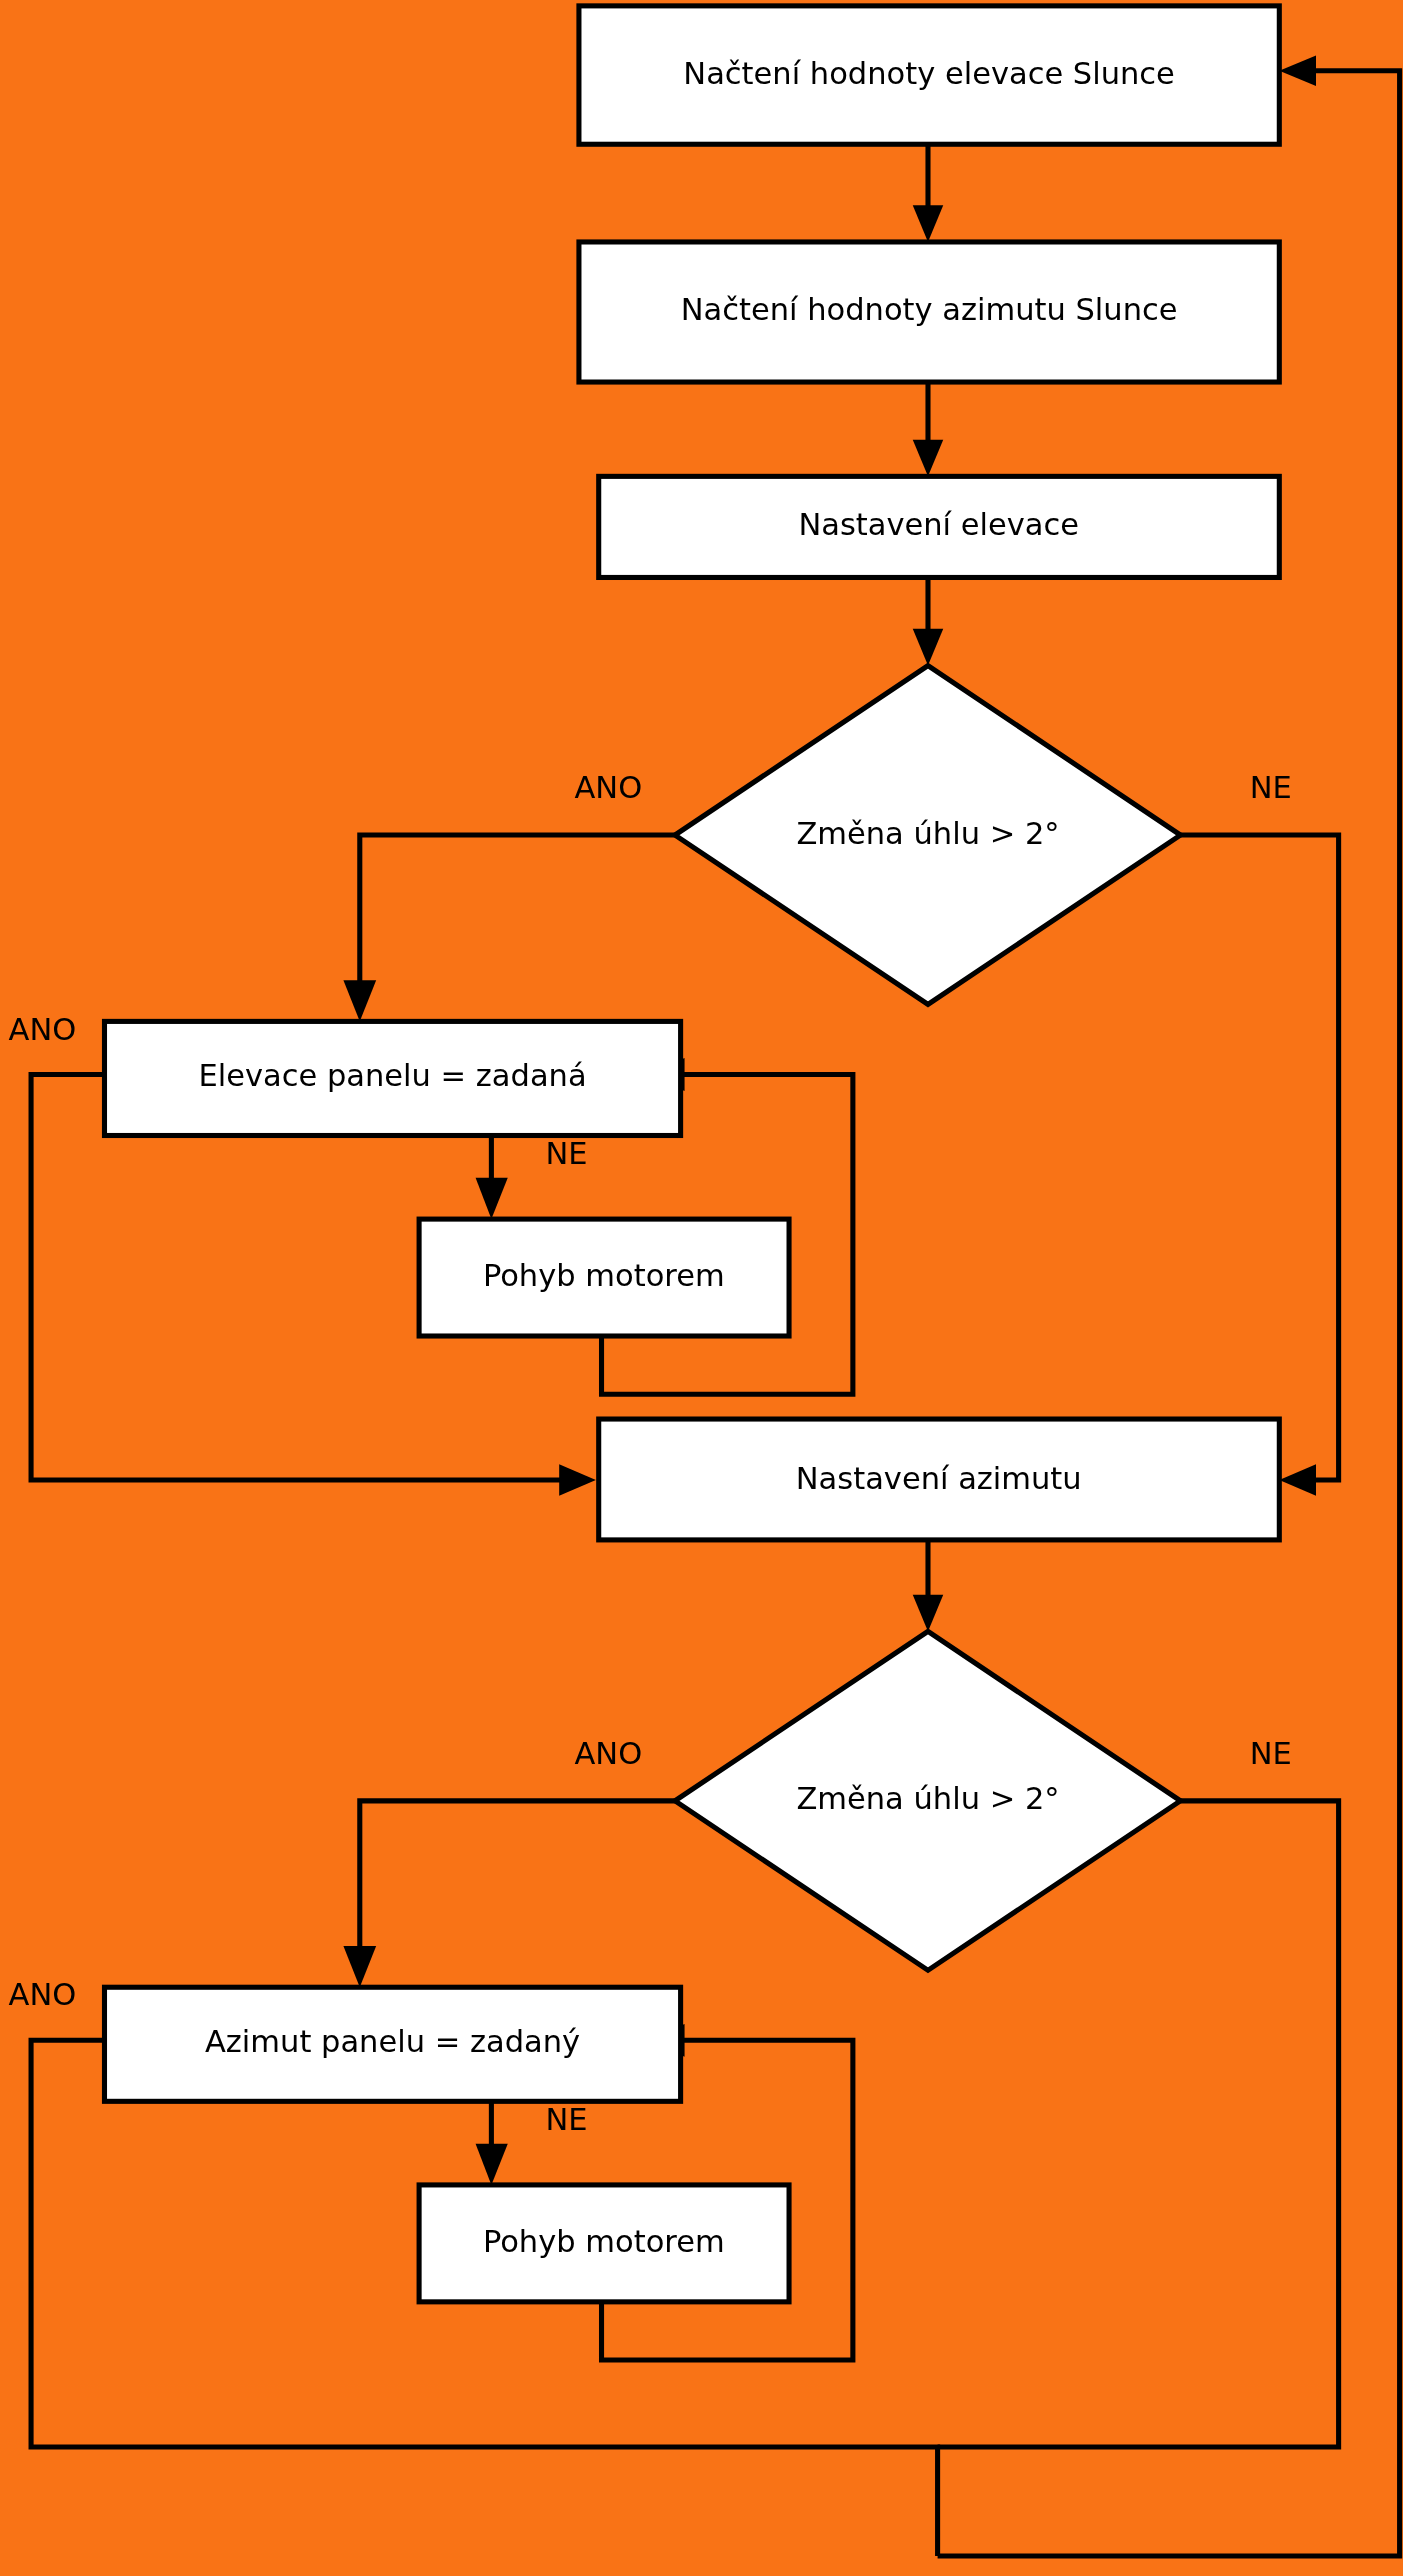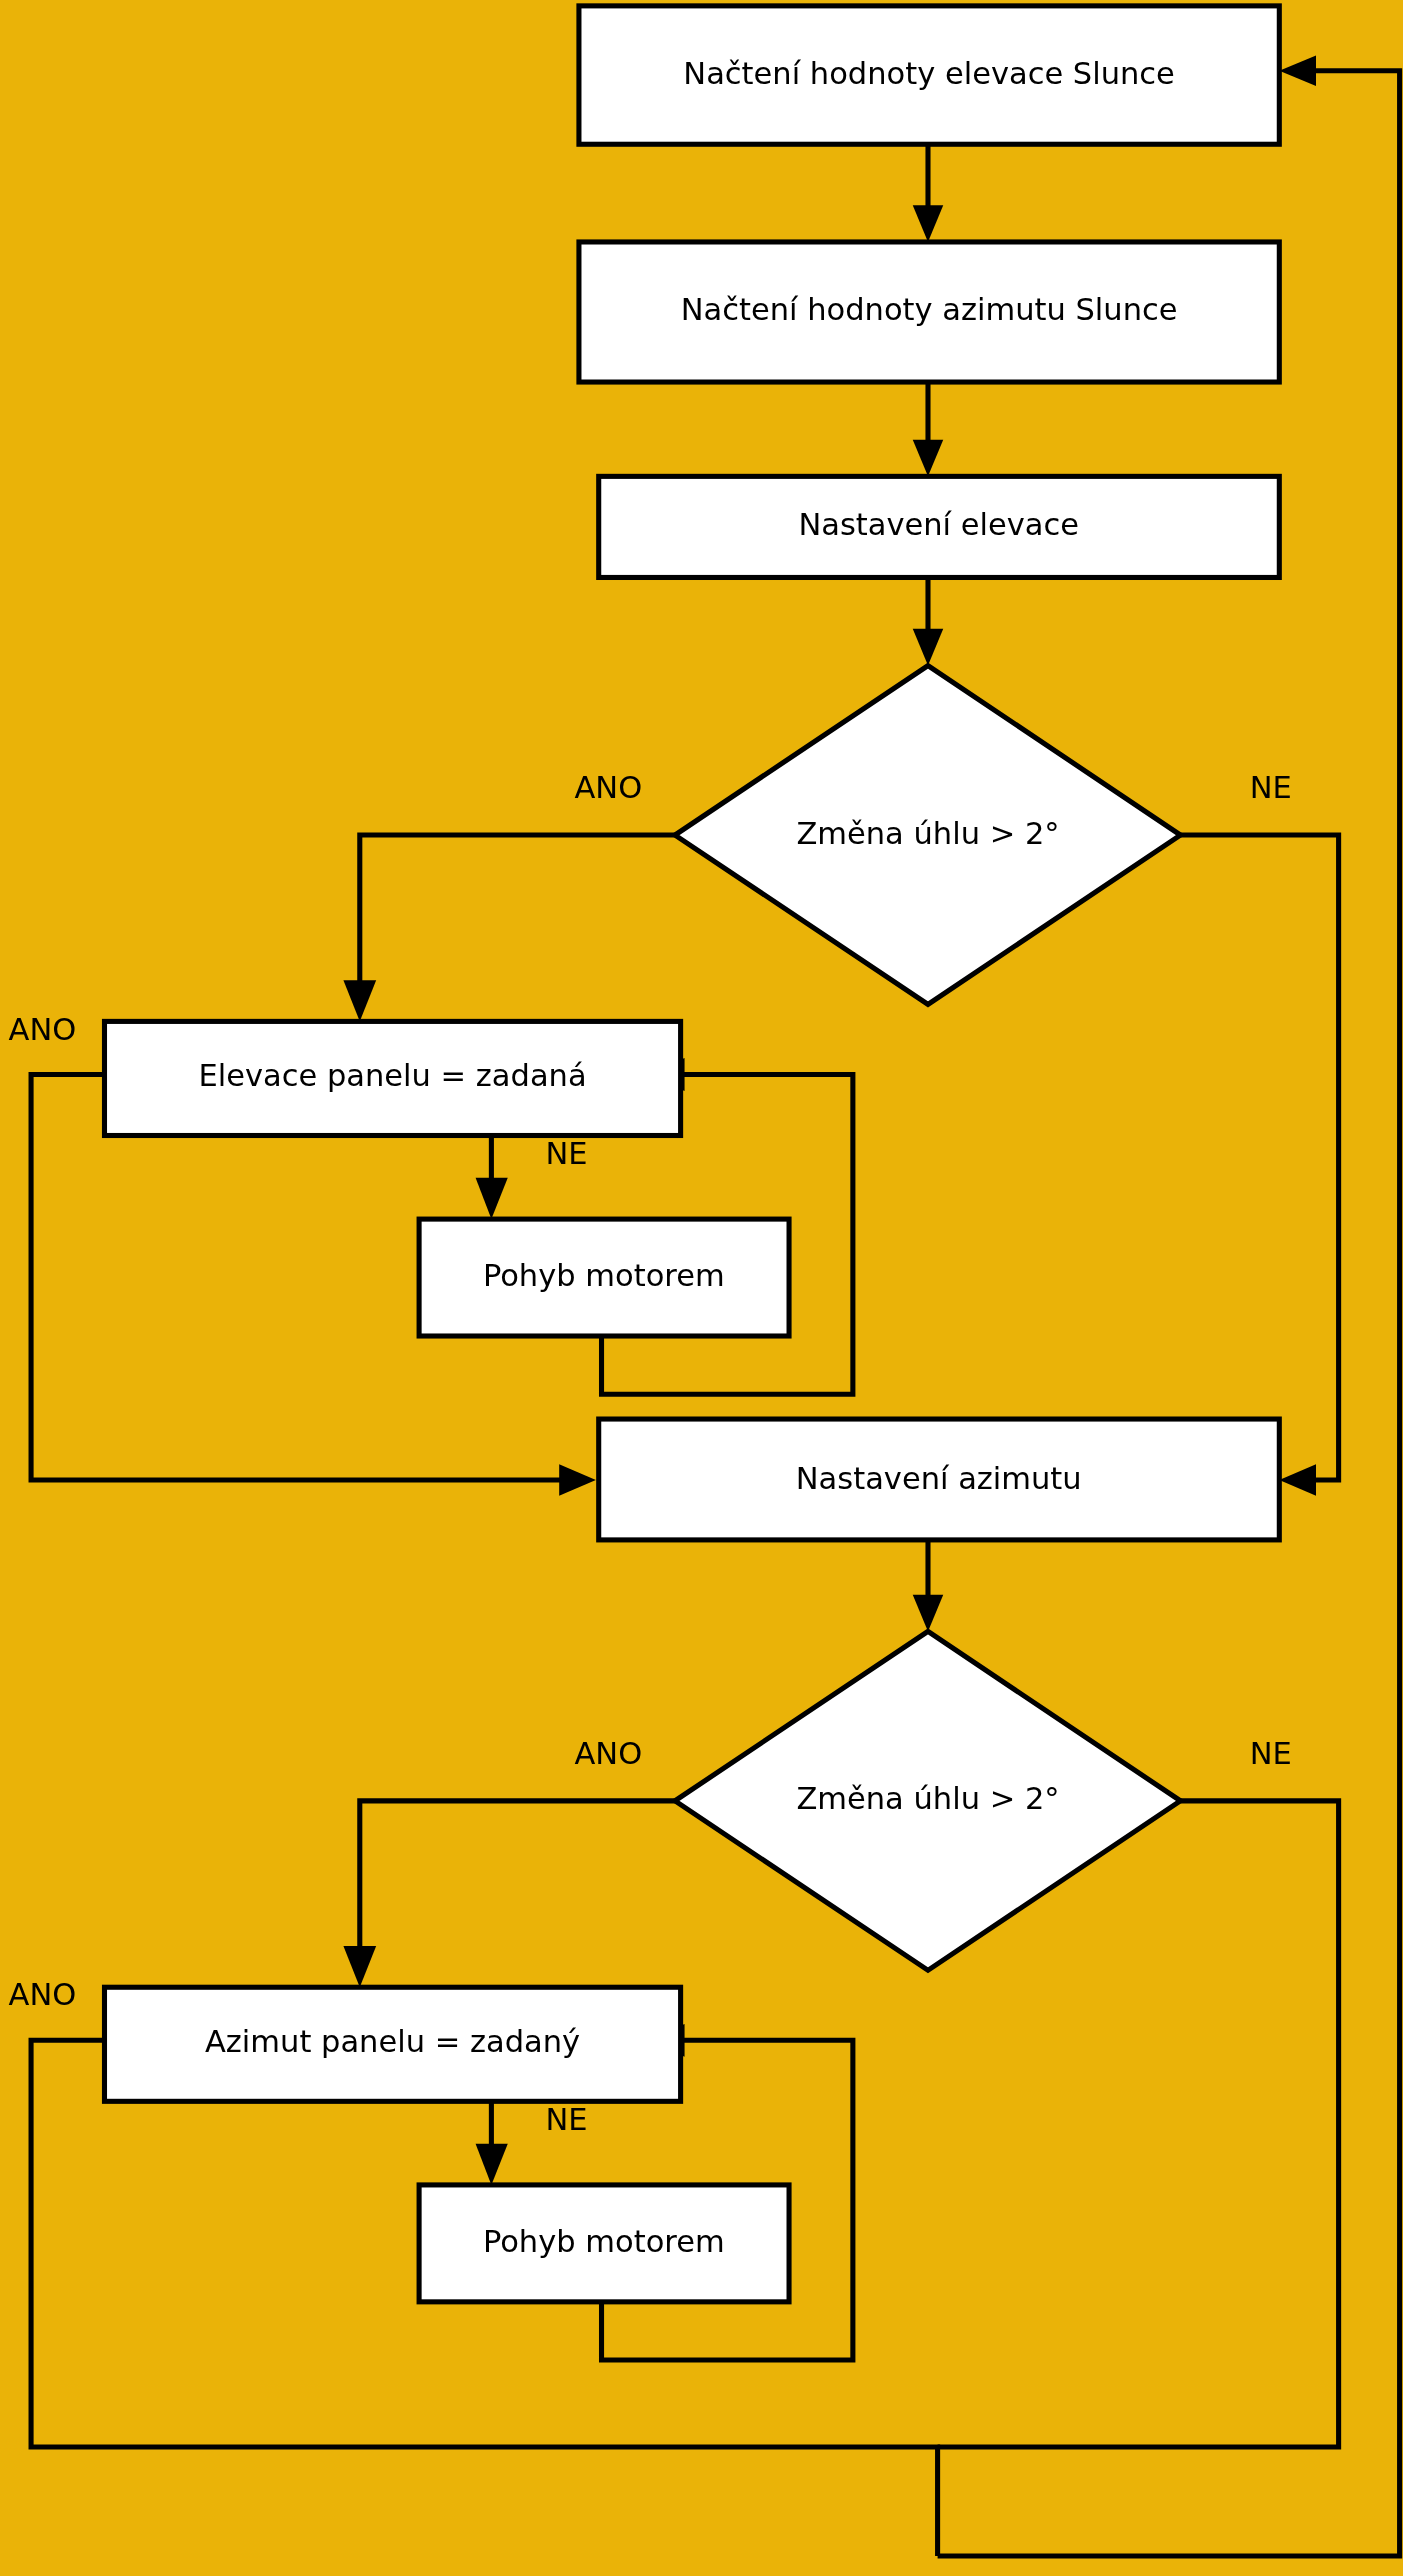--- a/index.html
+++ b/index.html
@@ -4,21 +4,21 @@
 <style>
   html, body {
     margin: 0;
     padding: 0;
     background: #ffffff;
   }
   #page {
     position: relative;
     width: 1403px;
     height: 2576px;
-    background: #eab308;
+    background: #f97316;
     font-family: "DejaVu Sans", sans-serif;
     overflow: hidden;
   }
   #flow {
     position: absolute;
     top: 0;
     left: 0;
     width: 1403px;
     height: 2576px;
     display: block;

